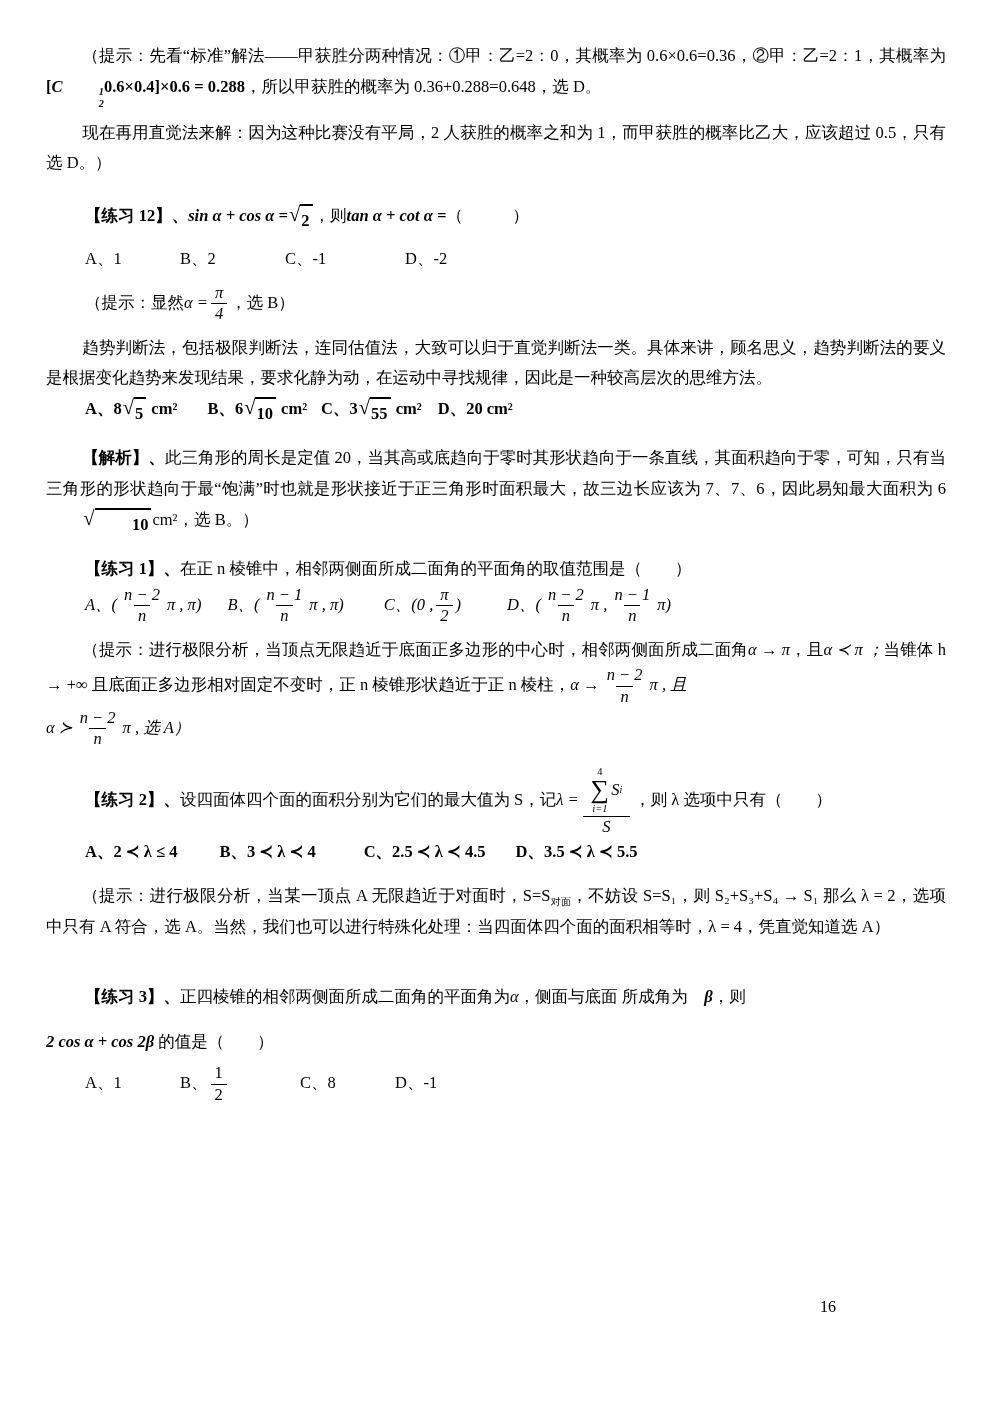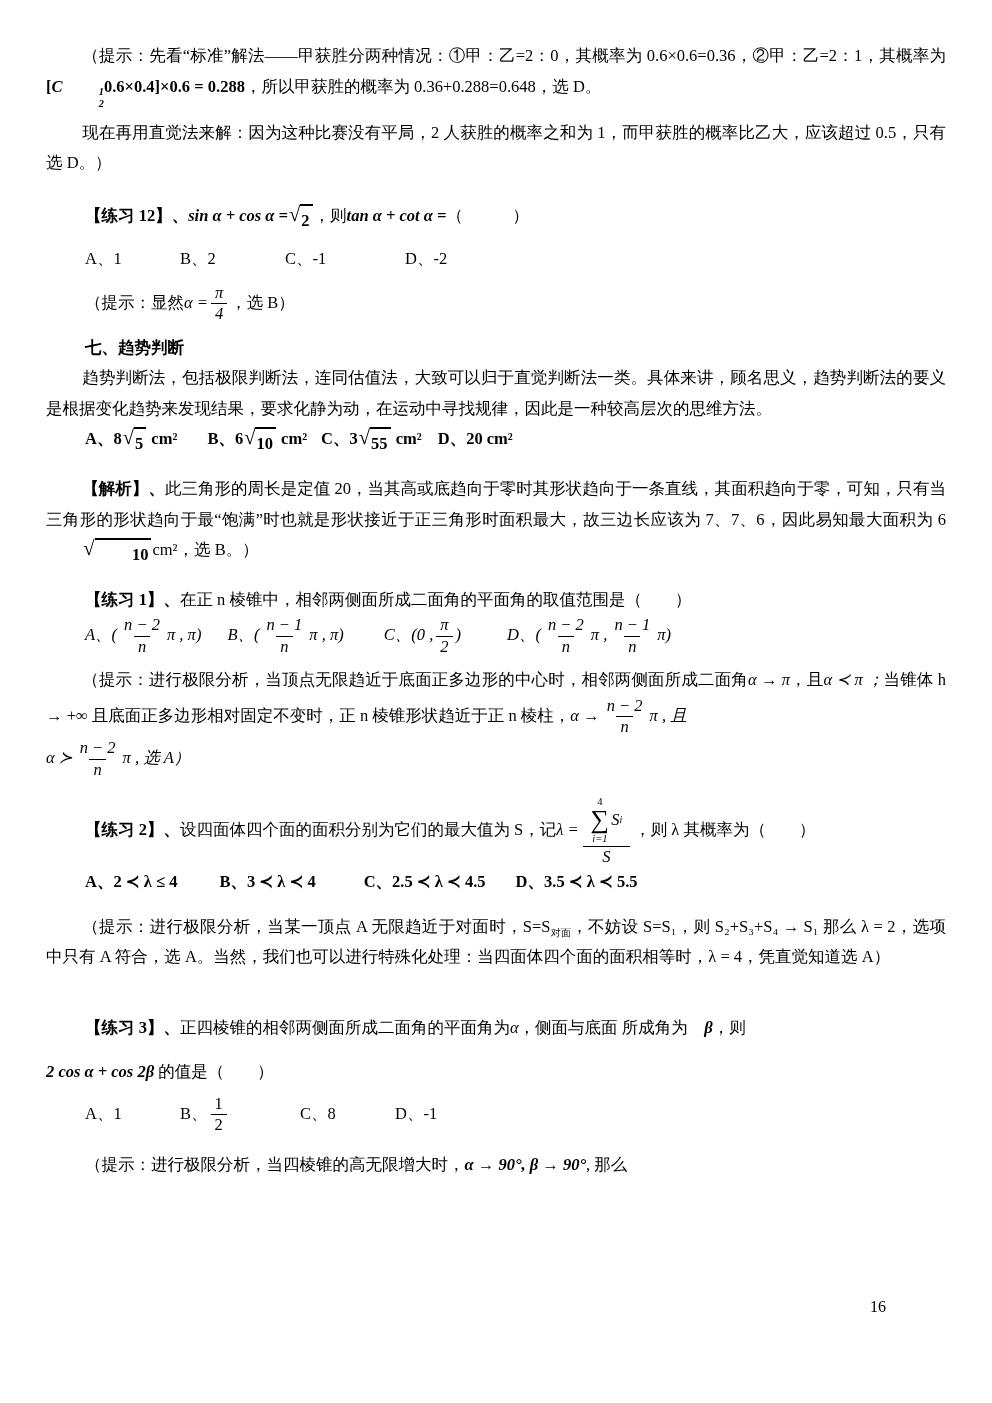--- a/index.html
+++ b/index.html
@@ -36,21 +36,21 @@
   .bigfrac { display:inline-flex; flex-direction:column; align-items:center;
              vertical-align:middle; margin:0 4px; line-height:1.2; text-indent:0; }
   .bf-num { display:inline-flex; align-items:center; padding:0 8px 2px 8px; }
   .bf-den { border-top:1px solid #000; align-self:stretch; text-align:center; font-style:italic; }
   .sumblk { display:inline-flex; flex-direction:column; align-items:center;
             font-size:10.5px; line-height:1.05; margin-right:2px; }
   .sum-sym { font-size:26px; line-height:1.0; }
   sub.small { font-size:0.6em; }
   .opt { display:inline-block; }
   .w95 { min-width:95px; } .w105 { min-width:105px; } .w120 { min-width:120px; }
-  .pagenum { position:absolute; top:1298px; left:870px; font-size:16px; }
+  .pagenum { position:absolute; top:1298px; left:820px; font-size:16px; }
 </style>
 </head>
 <body>
 
 <div class="page">
 
   <p class="para gap-s"><span>（提示：先看“标准”解法——甲获胜分两种情况：①甲：乙=2：0，其概率为 0.6×0.6=0.36，②甲：乙</span><span>=2：1，其概率为</span><span class="mb mtm"><span>[</span><span class="mi">C</span><span class="supsub">
           <span>1</span>
           <span>2</span>
         </span><span>0.6×0.4</span><span>]×0.6 = 0.288</span></span><span>，所以甲获胜的概率为 0.36+0.288=0.648，选 D。</span></p>
@@ -62,21 +62,20 @@
         <span class="rad">2</span>
       </span><span>，则</span><span class="mi mb">tan α + cot α =</span><span>（　　　）</span></div>
 
   <div class="line ind gap-s"><span class="opt w95">A、1</span><span class="opt w105">B、2</span><span class="opt w120">C、-1</span><span class="opt">D、-2</span></div>
 
   <div class="line ind gap-s"><span>（提示：显然</span><span class="mi">α =</span><span class="frac mi">
         <span class="fr-num">π</span>
         <span class="fr-den">4</span>
       </span><span>，选 B）</span></div>
 
-  <div class="line ind bold">七、趋势判断</div>
 
   <p class="para">趋势判断法，包括极限判断法，连同估值法，大致可以归于直觉判断法一类。具体来讲，顾名思义，趋势判断法的要义是根据变化趋势来发现结果，要求化静为动，在运动中寻找规律，因此是一种较高层次的思维方法。</p>
 
 
   <div class="line ind gap-m"><span class="opt mb"><span>A、8</span><span class="sqrt">
           <span class="rsign">√</span>
           <span class="rad">5</span>
         </span>&nbsp;<span>cm²</span></span><span class="opt mb" style="margin-left:30px;"><span>B、6</span><span class="sqrt">
           <span class="rsign">√</span>
           <span class="rad">10</span>
@@ -121,32 +120,31 @@
         <span class="bf-num">
           <span class="sumblk">
             <span>4</span>
             <span class="sum-sym">∑</span>
             <span class="mi">i=1</span>
           </span>
           <span class="mi">S</span>
           <sub class="small mi">i</sub>
         </span>
         <span class="bf-den">S</span>
-      </span><span>，则 λ 其概率为（　　）</span></div>
+      </span><span>，则 λ 选项中只有（　　）</span></div>
 
   <div class="line ind gap-m"><span class="opt mb">A、2 ≺ λ ≤ 4</span><span class="opt mb" style="margin-left:42px;">B、3 ≺ λ ≺ 4</span><span class="opt mb" style="margin-left:48px;">C、2.5 ≺ λ ≺ 4.5</span><span class="opt mb" style="margin-left:30px;">D、3.5 ≺ λ ≺ 5.5</span></div>
 
   <p class="para" style="margin-bottom:40px;"><span>（提示：进行极限分析，当某一顶点 A 无限趋近于对面时，S=S</span><sub class="small">对面</sub><span>，不妨设 S=S₁，则 S₂+S₃+S₄ → S₁ 那么 λ = 2，选项中只有 A 符合，选 A。当然，我们也可以进行特殊化处理：当四面体四个面的面积相等时，λ = 4，凭直觉知道选 A）</span></p>
 
   <div class="line ind" style="margin-bottom:14px;"><span class="bold">【练习 3】、</span><span>正四棱锥的相邻两侧面所成二面角的平面角为</span><span class="mi">α</span><span>，侧面与底面  所成角为</span>　<span class="mi mb">β</span><span>，则</span></div>
 
   <div class="line" style="margin-bottom:6px;"><span class="mi mb">2 cos α + cos 2β</span> <span>的值是（　　）</span></div>
 
   <div class="line ind gap-m"><span class="opt w95">A、1</span><span class="opt w120"><span>B、</span><span class="frac">
           <span class="fr-num">1</span>
           <span class="fr-den">2</span>
         </span></span><span class="opt w95">C、8</span><span class="opt">D、-1</span></div>
 
-  <div class="line ind"><span>（提示：进行极限分析，当四棱锥的高无限增大时，</span><span class="mi mb">α → 90°, β → 90°</span><span>, 那么</span></div>
 
 </div>
 
 <div class="pagenum">16</div>
 
 </body></html>

